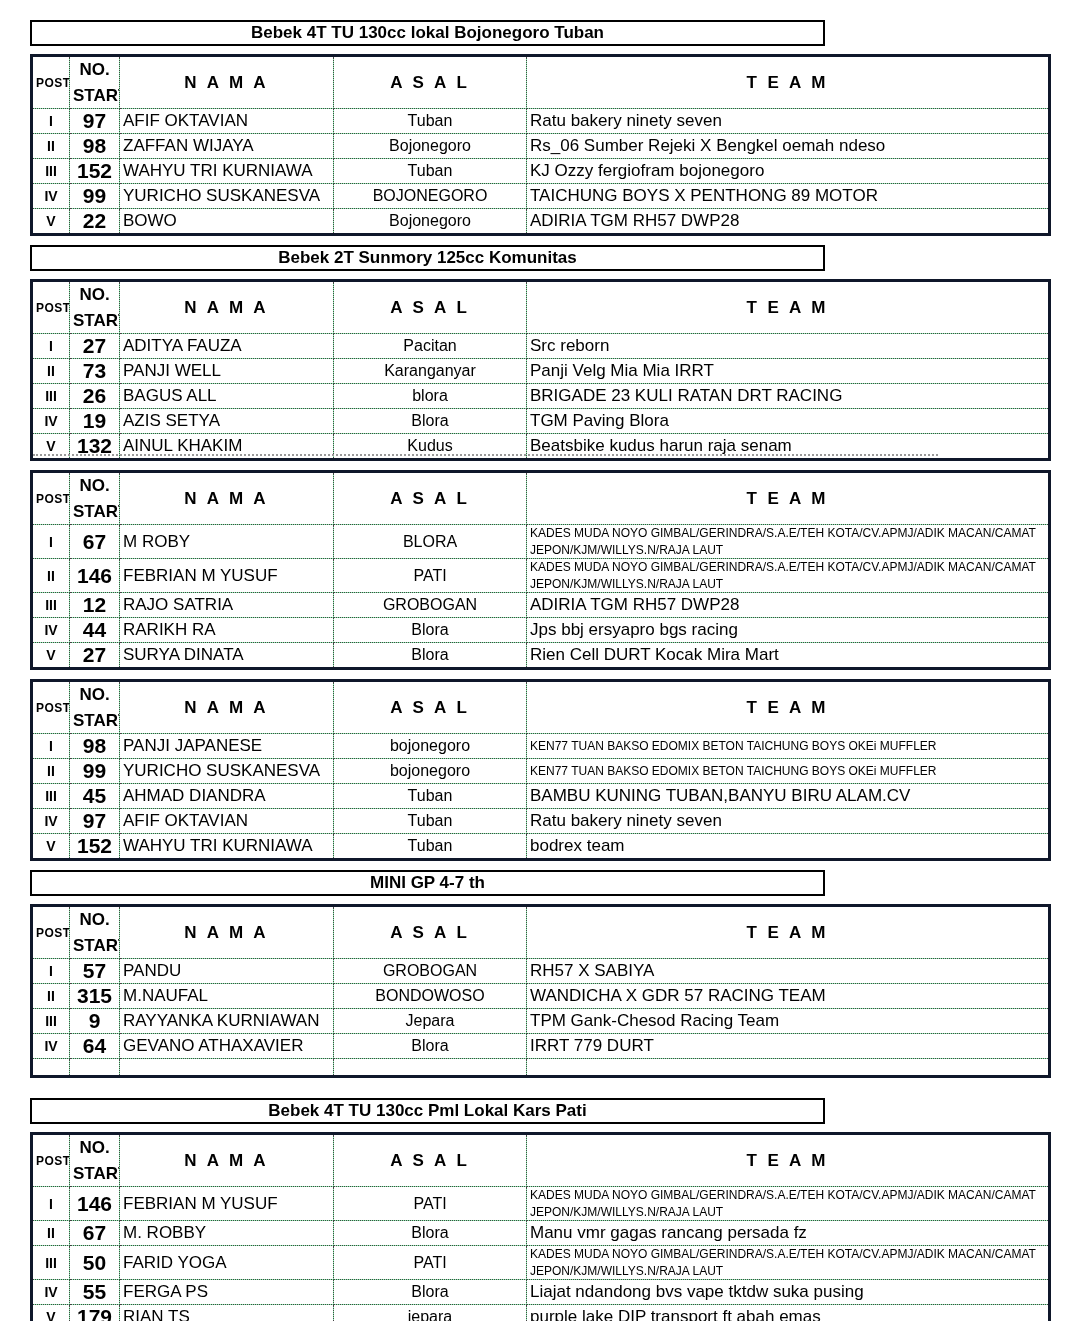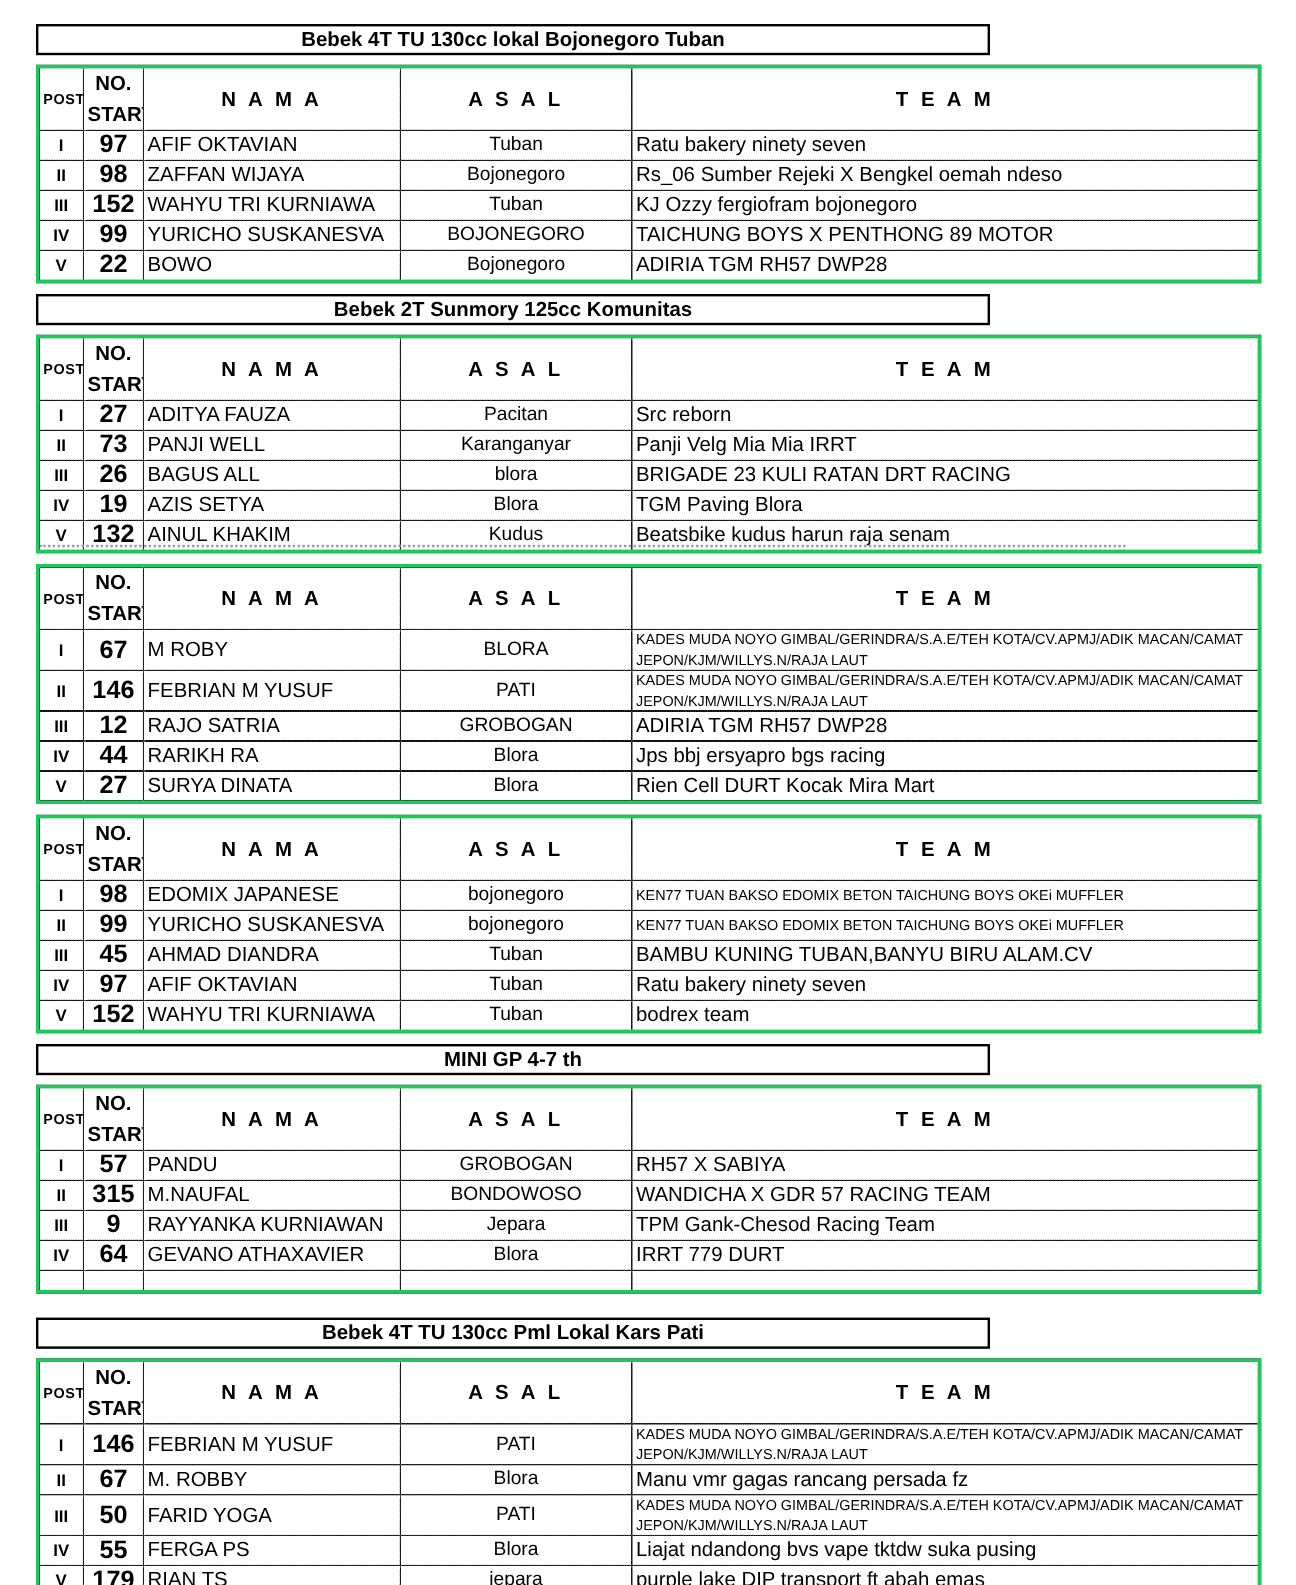--- a/index.html
+++ b/index.html
@@ -33,22 +33,22 @@
     background: #fff;
     overflow: hidden;
   }
 
   .twrap { position: relative; width: 1018px; }
 
   table.grid {
     width: 1018px;
     table-layout: fixed;
     border-collapse: collapse;
-    border: 3px solid #22c55e;
-    background: #000000;
+    border: 3px solid #0f172a;
+    background: #86efac;
   }
   col.w-post { width: 38px; }
   col.w-no   { width: 50px; }
   col.w-nama { width: 214px; }
   col.w-asal { width: 193px; }
   col.w-team { width: 523px; }
 
   table.grid th, table.grid td {
     border: 1px dotted #444;
     padding: 0 3px;
@@ -325,21 +325,21 @@
             </th>
             <th class="c-nama">N A M A</th>
             <th class="c-asal">A S A L</th>
             <th class="c-team">T E A M</th>
           </tr>
         </thead>
         <tbody>
   <tr class="team-small">
     <td class="c-post">I</td>
     <td class="c-no">98</td>
-    <td class="c-nama">EDOMIX JAPANESE</td>
+    <td class="c-nama">PANJI JAPANESE</td>
     <td class="c-asal">bojonegoro</td>
     <td class="c-team">KEN77 TUAN BAKSO EDOMIX BETON TAICHUNG BOYS OKEi MUFFLER</td>
   </tr>
 
   <tr class="team-small">
     <td class="c-post">II</td>
     <td class="c-no">99</td>
     <td class="c-nama">YURICHO SUSKANESVA</td>
     <td class="c-asal">bojonegoro</td>
     <td class="c-team">KEN77 TUAN BAKSO EDOMIX BETON TAICHUNG BOYS OKEi MUFFLER</td>

